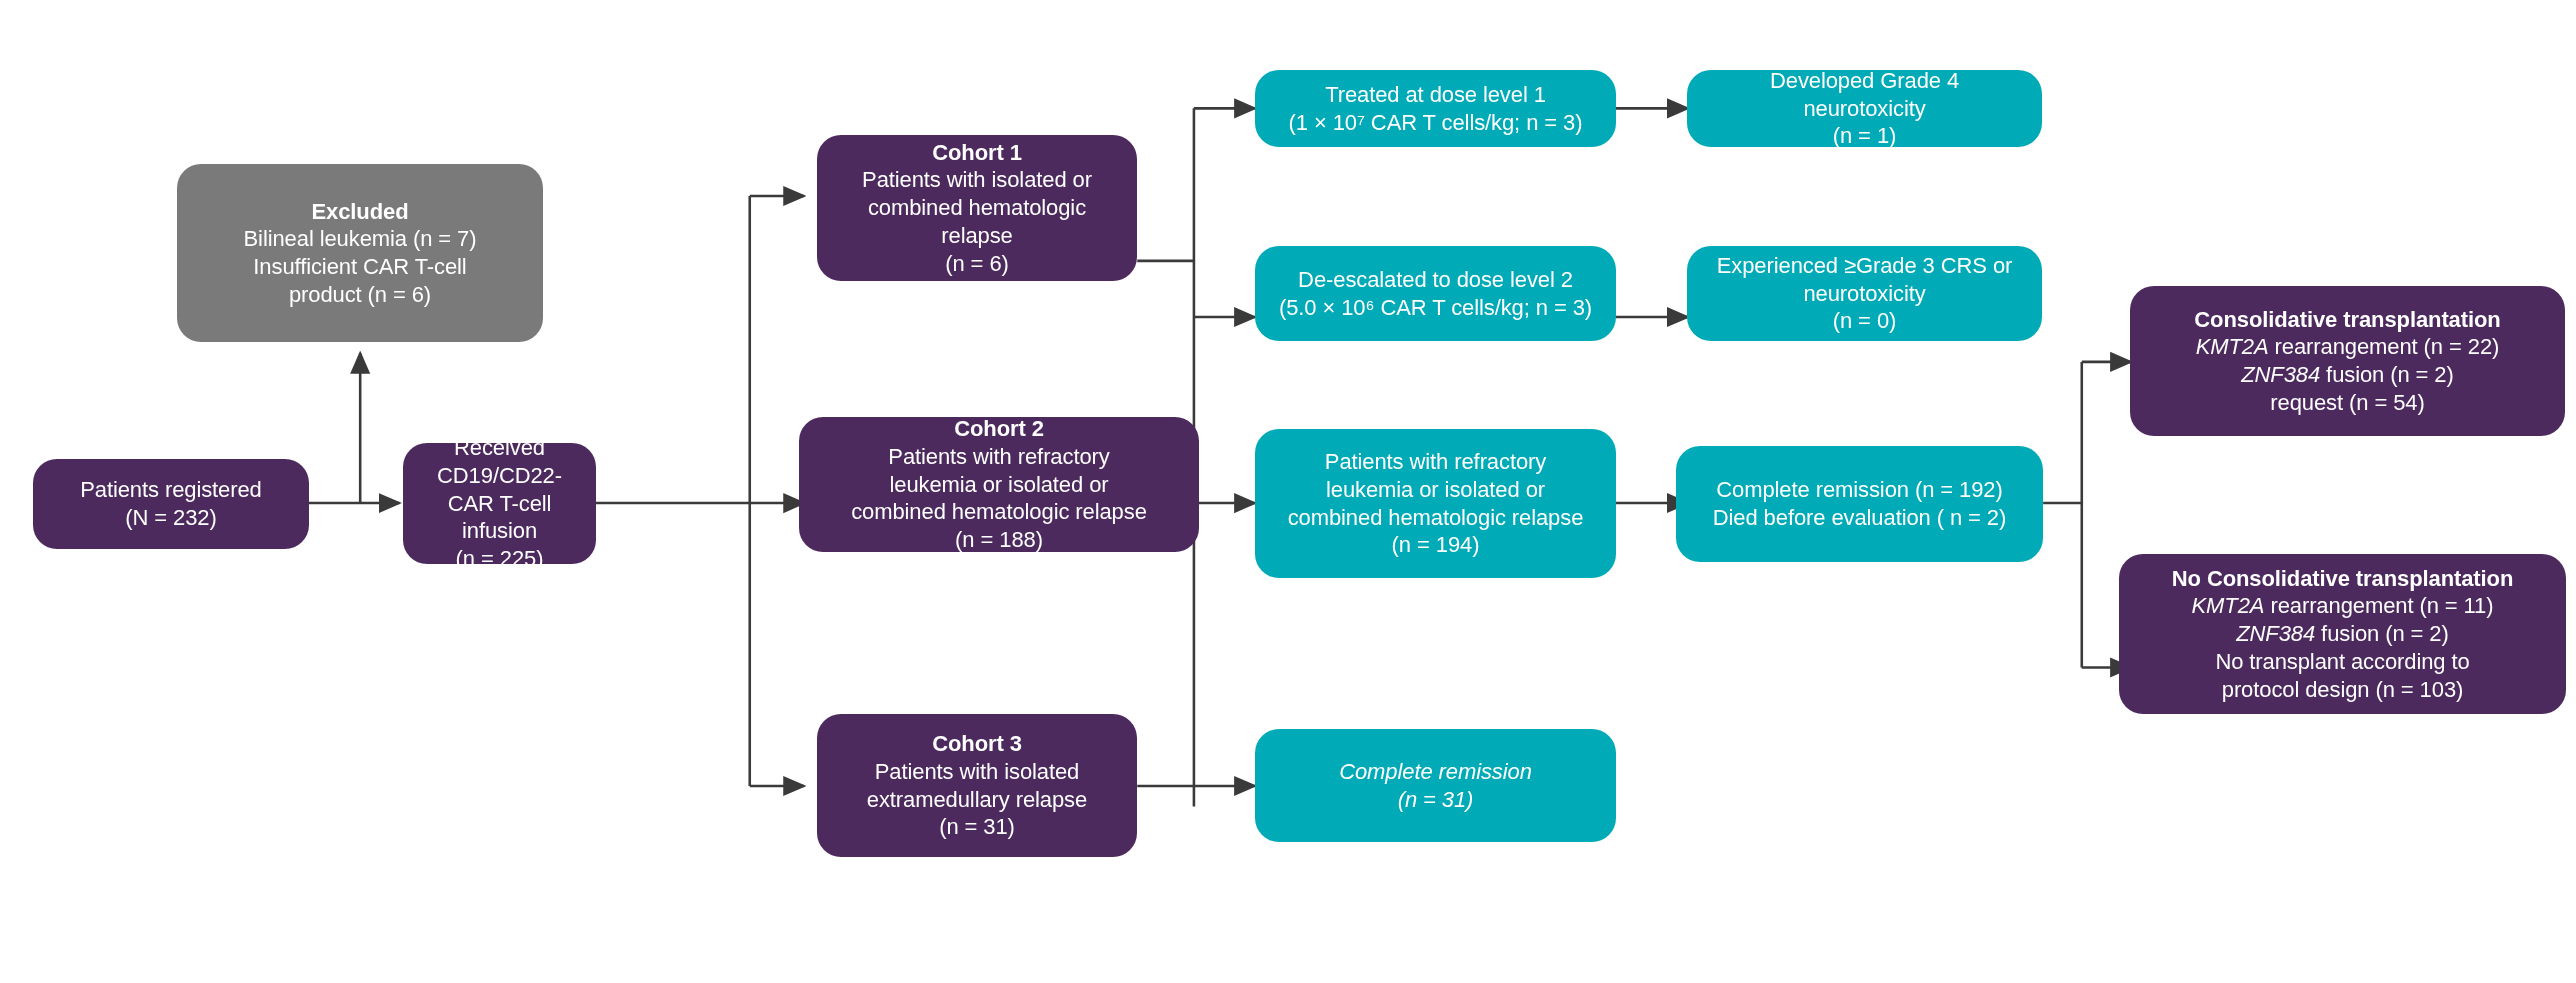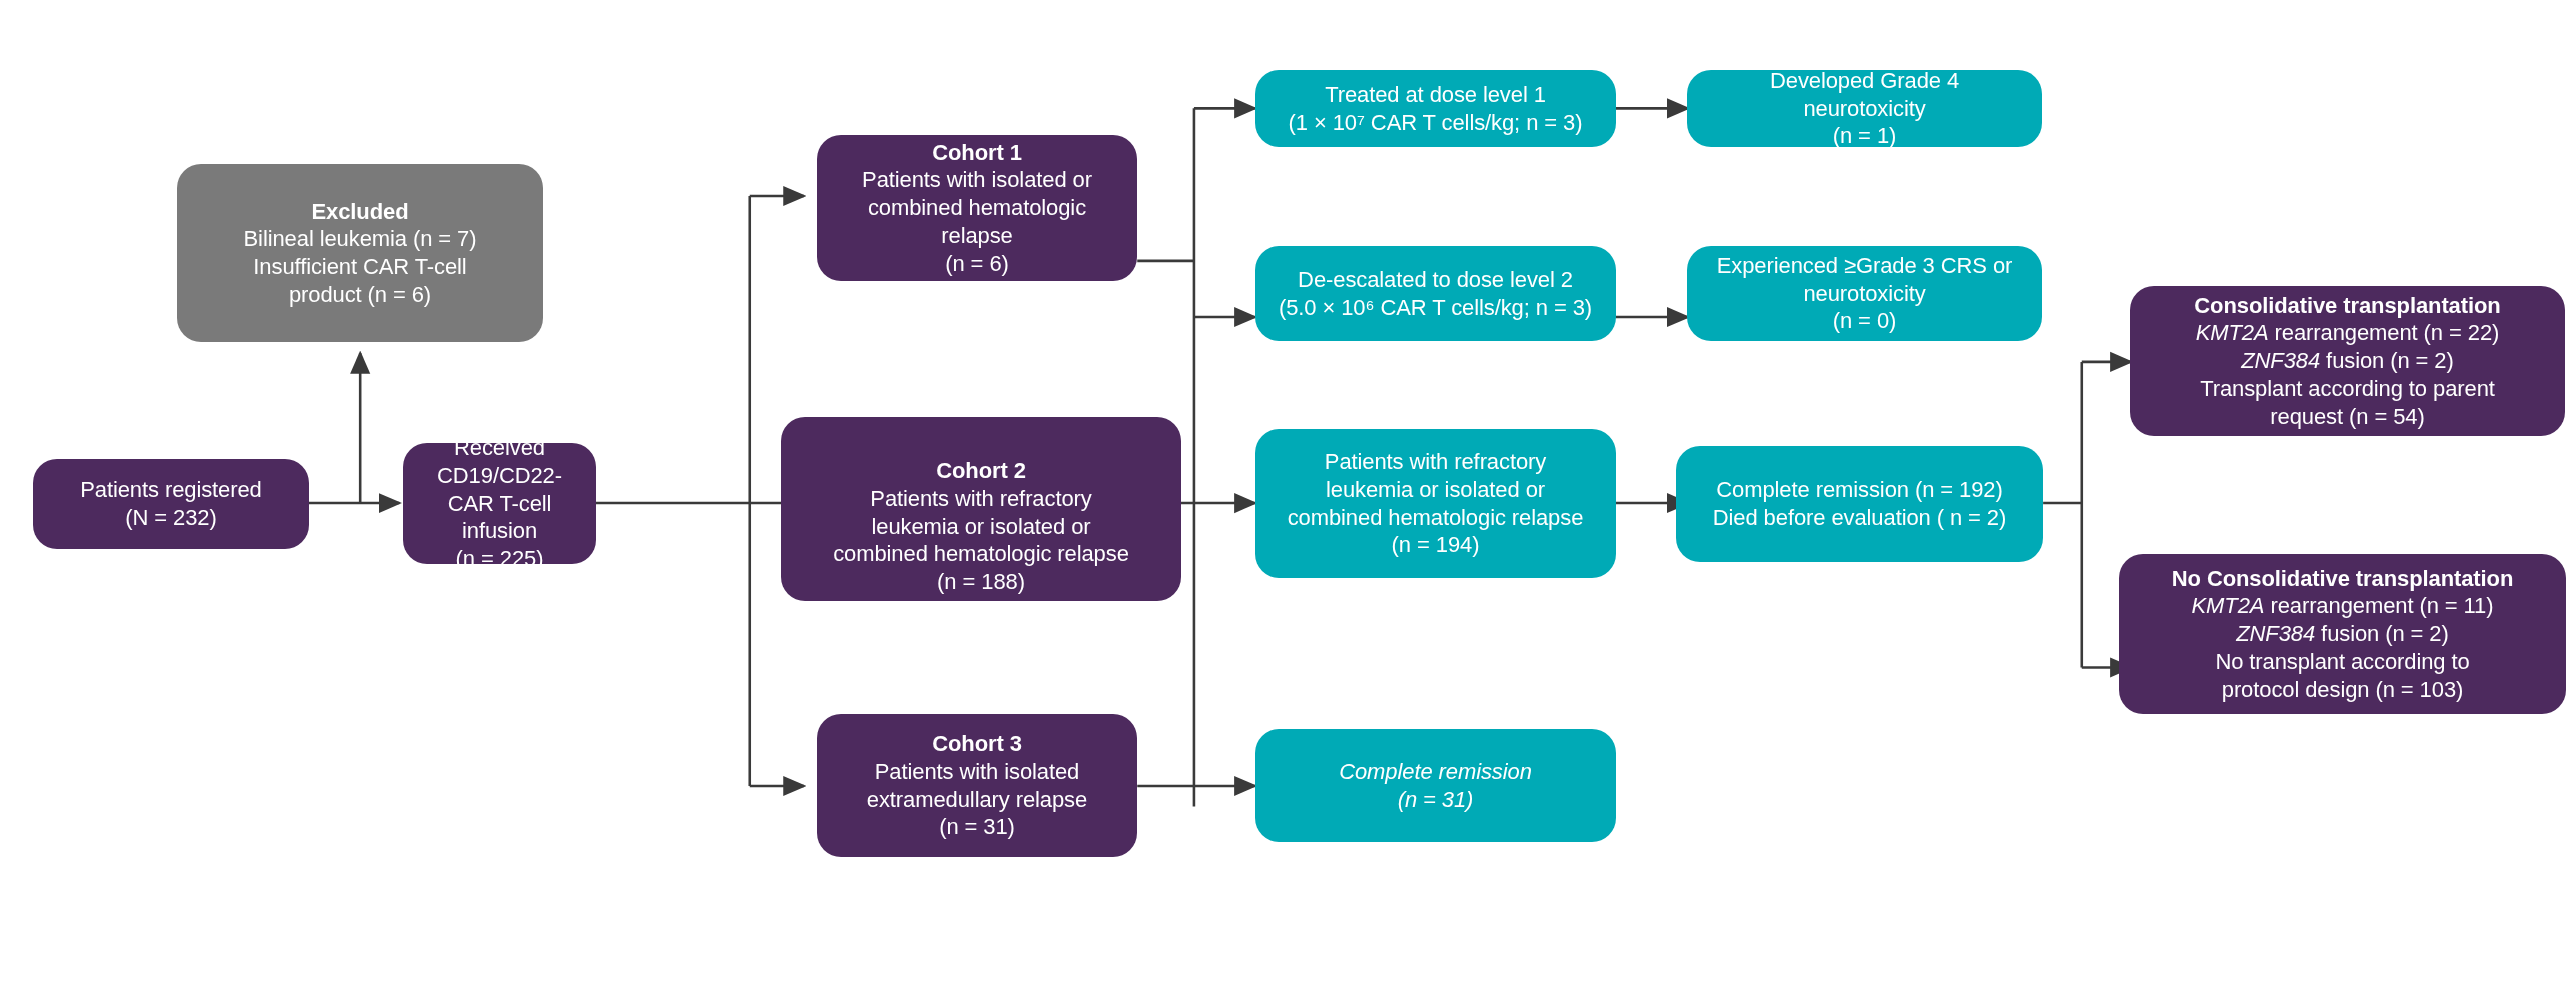--- a/index.html
+++ b/index.html
@@ -106,21 +106,21 @@
   <div class="node purple" style="left:817px; top:135px; width:320px; height:146px;">
     <span class="inner">
       <span class="ttl">Cohort 1</span>
       <span class="ln">Patients with isolated or</span>
       <span class="ln">combined hematologic</span>
       <span class="ln">relapse</span>
       <span class="ln">(n = 6)</span>
     </span>
   </div>
 
-  <div class="node purple" style="left:781px; top:417px; width:400px; height:184px;align-items:flex-end;">
+  <div class="node purple" style="left:799px; top:417px; width:400px; height:135px;">
     <span class="inner">
       <span class="ttl">Cohort 2</span>
       <span class="ln">Patients with refractory</span>
       <span class="ln">leukemia or isolated or</span>
       <span class="ln">combined hematologic relapse</span>
       <span class="ln">(n = 188)</span>
     </span>
   </div>
 
   <div class="node purple" style="left:817px; top:714px; width:320px; height:143px;text-align:center;">
@@ -183,21 +183,20 @@
       <span class="ln">Complete remission</span>
       <span class="ln">(n = 31)</span>
     </span>
   </div>
 
   <div class="node purple" style="left:2130px; top:286px; width:435px; height:150px;">
     <span class="inner">
       <span class="ttl">Consolidative transplantation</span>
       <span class="ln"><em class="ital">KMT2A</em><span> rearrangement (n = 22)</span></span>
       <span class="ln"><em class="ital">ZNF384</em><span> fusion (n = 2)</span></span>
-      <span class="ln">Transplant according to parent</span>
       <span class="ln">request (n = 54)</span>
     </span>
   </div>
 
   <div class="node purple" style="left:2119px; top:554px; width:447px; height:160px;">
     <span class="inner">
       <span class="ttl">No Consolidative transplantation</span>
       <span class="ln"><em class="ital">KMT2A</em><span> rearrangement (n = 11)</span></span>
       <span class="ln"><em class="ital">ZNF384</em><span> fusion (n = 2)</span></span>
       <span class="ln">No transplant according to</span>

